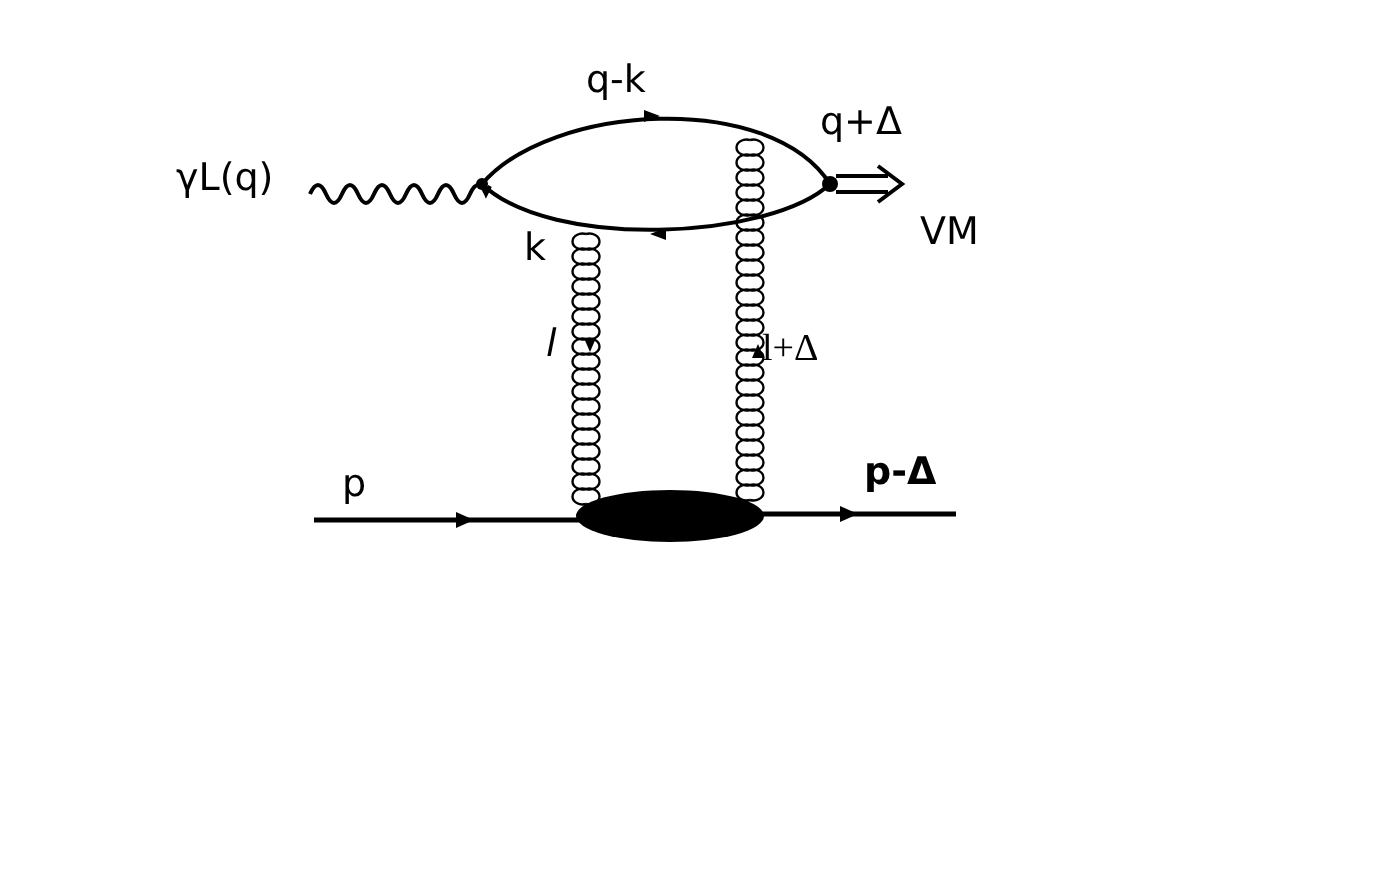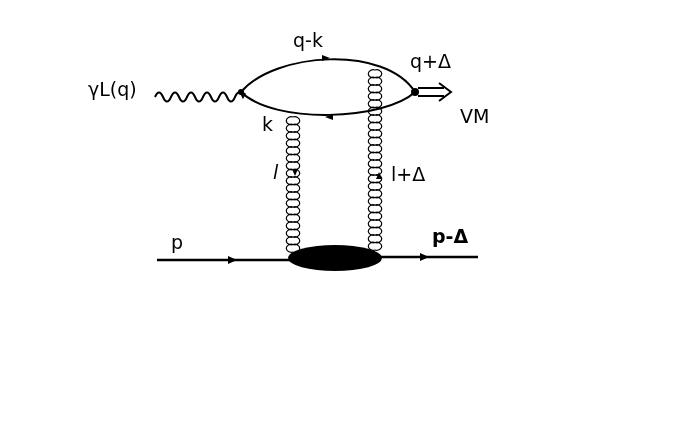--- a/index.html
+++ b/index.html
@@ -44,15 +44,15 @@
   <path d="M420,253 l9,4 l-9,4 z" fill="#000"></path>
   <ellipse cx="335" cy="258" rx="47" ry="13" fill="#000"></ellipse>
 </svg>
 
 <div class="lbl" style="left:88px;top:80px;">γL(q)</div>
 <div class="lbl" style="left:293px;top:31px;">q-k</div>
 <div class="lbl" style="left:262px;top:115px;">k</div>
 <div class="lbl" style="left:410px;top:52px;">q+Δ</div>
 <div class="lbl" style="left:460px;top:83px;margin-top:24px;">VM</div>
 <div class="lbl it" style="left:273px;top:163px;">l</div>
-<div class="lbl" style="left:391px;top:165px;">l+Δ</div>
+<div class="lbl" style="left:381px;top:165px;font-family:Liberation Serif, serif;">l+Δ</div>
 <div class="lbl" style="left:171px;top:233px;">p</div>
 <div class="lbl" style="left:432px;top:227px;font-weight:bold;">p-Δ</div>
 
 </body></html>

